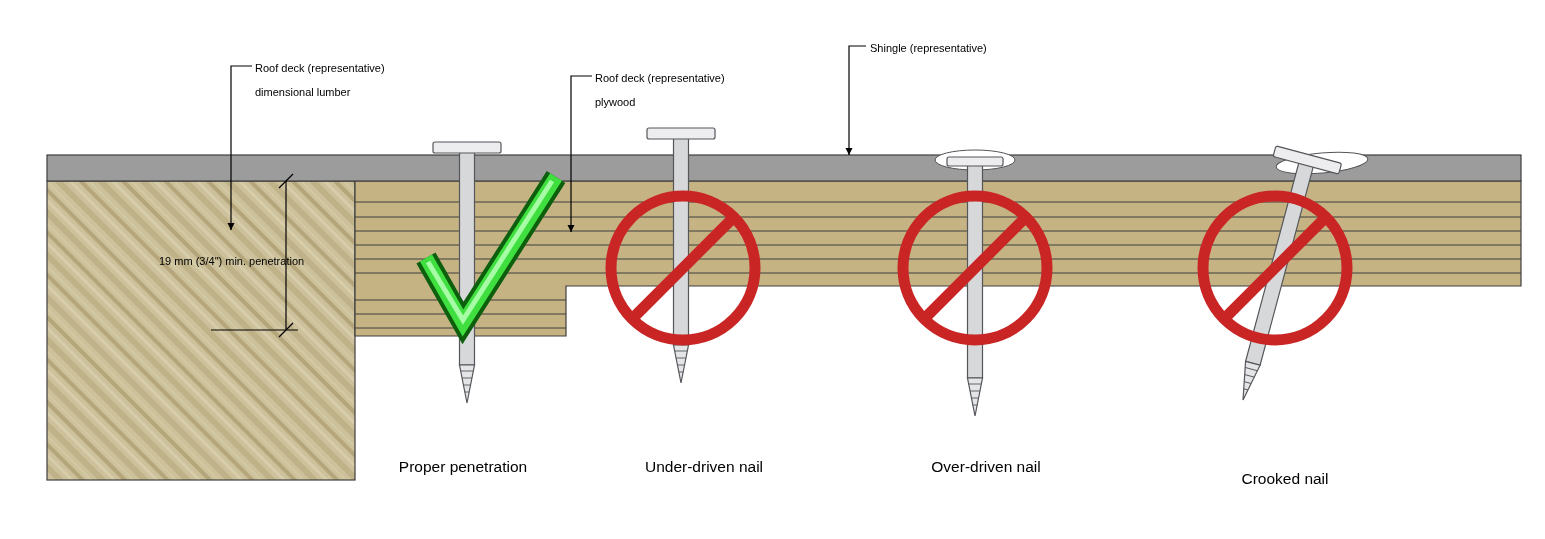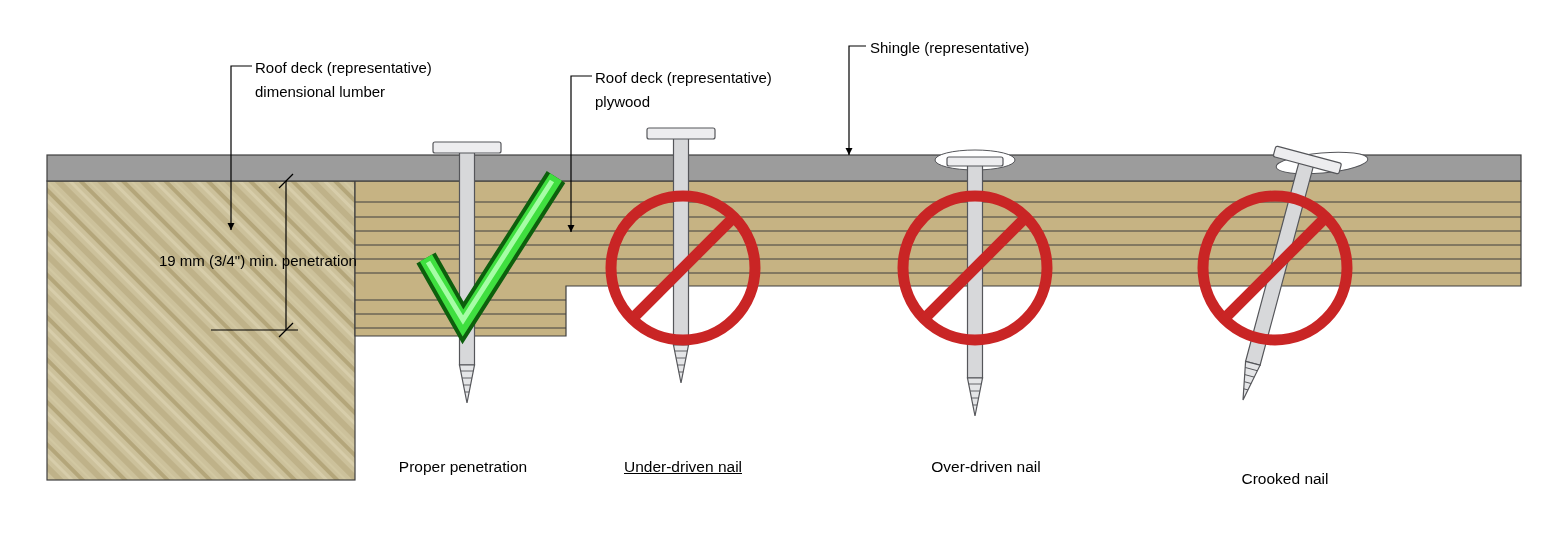--- a/index.html
+++ b/index.html
@@ -8,21 +8,21 @@
     position: relative;
     width: 1545px;
     height: 539px;
     background: var(--c-background, #ffffff);
     font-family: "Liberation Sans", "DejaVu Sans", sans-serif;
     overflow: hidden;
   }
   .svg-layer { position: absolute; left: 0; top: 0; }
   .label {
     position: absolute;
-    font-size: 15px;
+    font-size: 11px;
     line-height: 24px;
     color: #000;
     white-space: nowrap;
   }
   .caption {
     position: absolute;
     top: 458px;
     transform: translateX(-50%);
     font-size: 15.5px;
     color: #000;
@@ -173,17 +173,17 @@
   <div class="label" style="left:595px; top:66px;">
     <div>Roof deck (representative)</div>
     <div>plywood</div>
   </div>
 
   <div class="label" style="left:870px; top:36px;">Shingle (representative)</div>
 
   <div class="label" style="left:159px; top:249px;">19 mm (3/4") min. penetration</div>
 
   <div class="caption" style="left:463px;">Proper penetration</div>
-  <div class="caption" style="left:683px;text-decoration:underline;">Under-driven nail</div>
+  <div class="caption" style="left:704px;">Under-driven nail</div>
   <div class="caption" style="left:974px;margin-left:12px;">Over-driven nail</div>
   <div class="caption" style="left:1285px;margin-top:12px;">Crooked nail</div>
 
 </div>
 
 </body></html>

